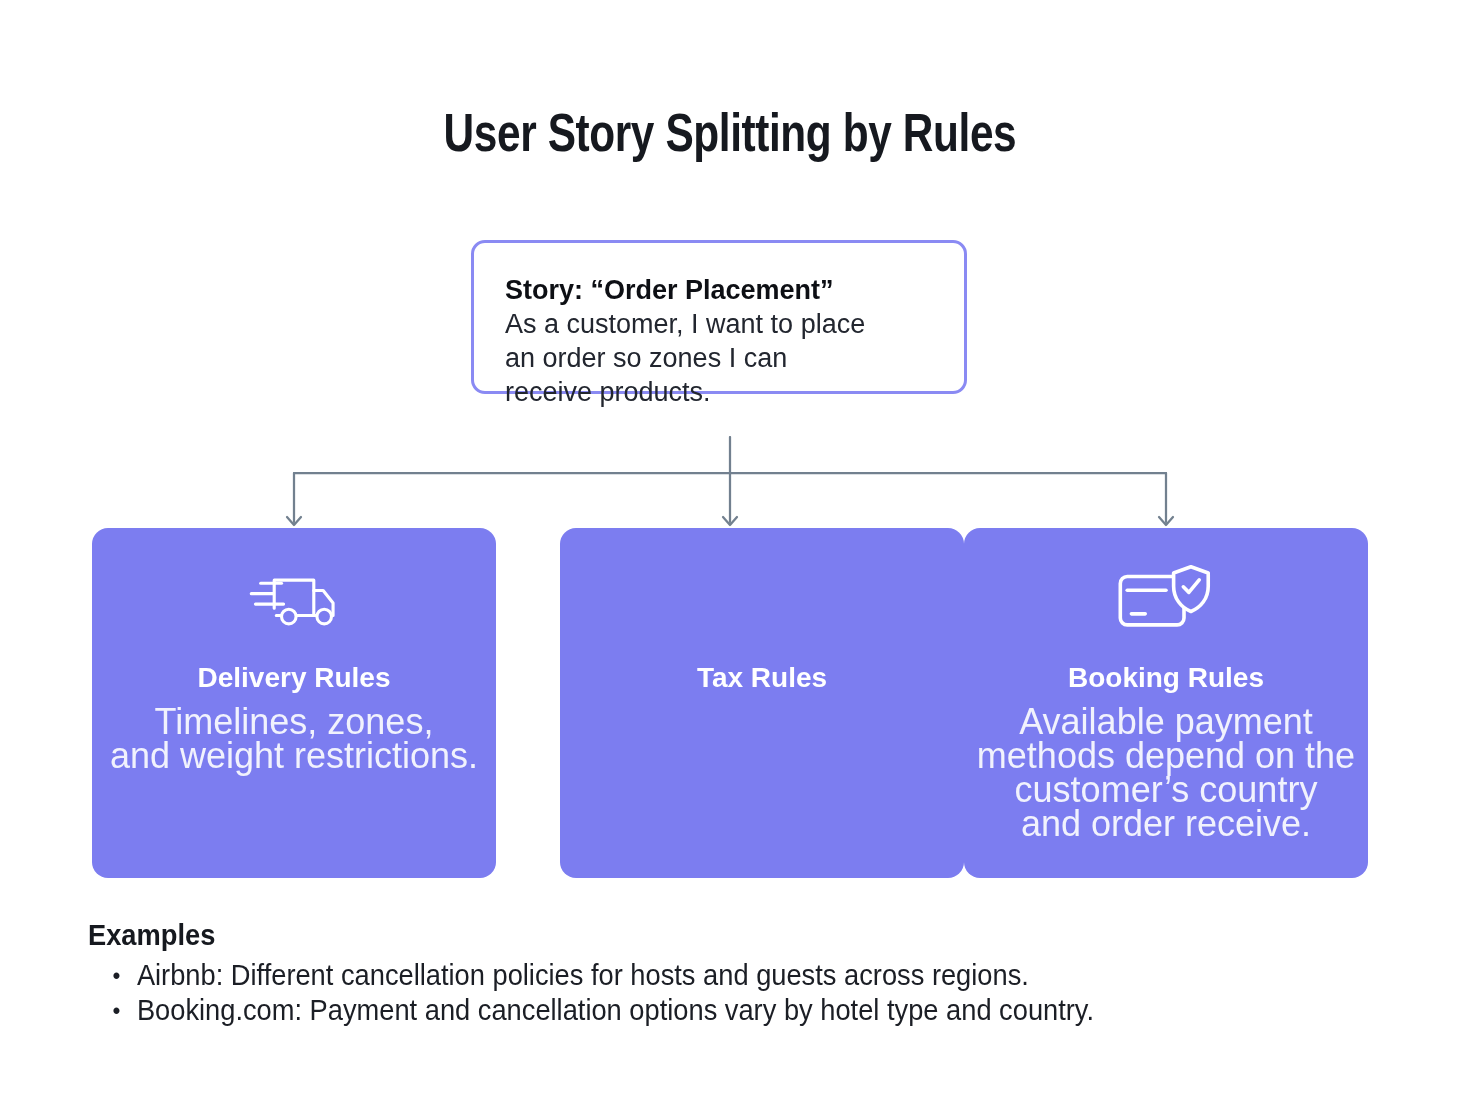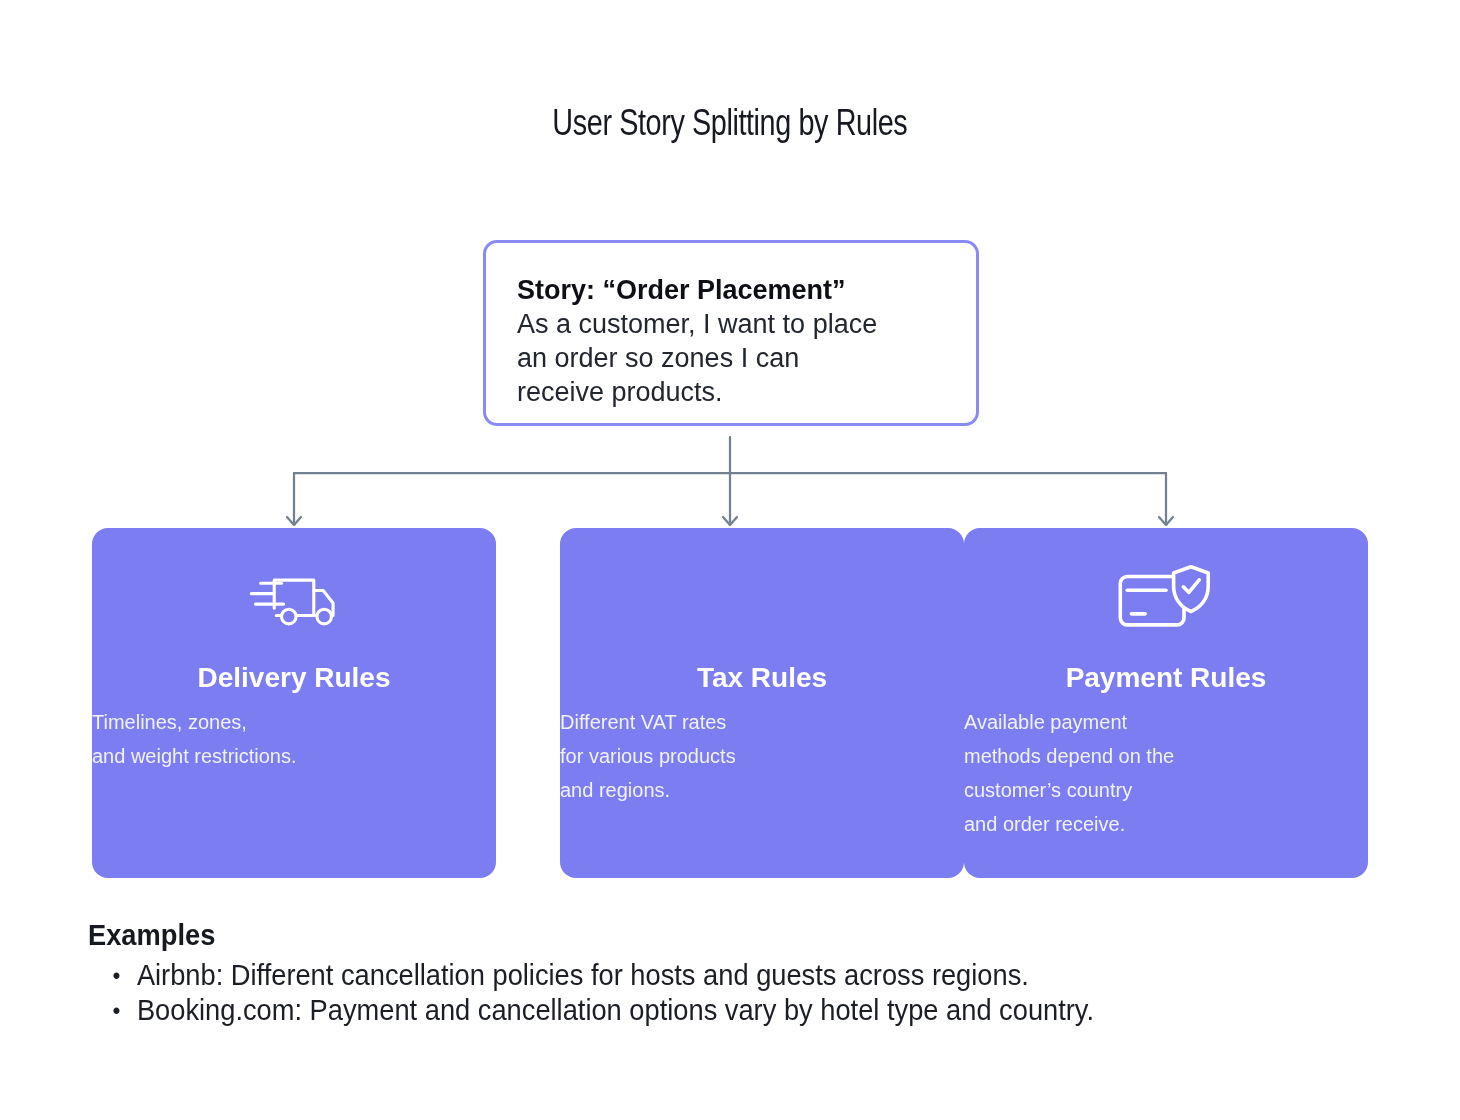--- a/index.html
+++ b/index.html
@@ -20,33 +20,33 @@
     width:1460px;height:1120px;
     background:var(--page-bg);
     overflow:hidden;
     margin:0 auto;
   }
   
   .page-title{
     position:absolute;top:102px;left:0;right:0;
     text-align:center;
     color:var(--heading-text);
-    font-size:36px;font-weight:normal;
+    font-size:53px;font-weight:bold;
     letter-spacing:-0.5px;
   }
   .page-title .squeeze{
     display:inline-block;
     transform:scaleX(0.80);
     transform-origin:50% 50%;
     white-space:nowrap;
   }
   
   .story-box{
     position:absolute;
-    left:483px;top:240px;width:496px;height:186px;
+    left:471px;top:240px;width:496px;height:154px;
     background:#ffffff;
     border:3px solid var(--story-border);
     border-radius:14px;
     padding:30px 28px 12px 31px;
   }
   .story-title{
     font-size:27px;font-weight:bold;color:#0d0f14;
     line-height:34px;
   }
   .story-body{
@@ -87,22 +87,22 @@
   .card-title{
     position:absolute;top:661px;left:0;width:100%;
     top:133px;
     text-align:center;
     font-size:28px;font-weight:bold;
     line-height:34px;
     color:var(--card-text);
   }
   .card-body{
     position:absolute;top:177px;left:0;width:100%;
-    text-align:left;
-    font-size:20px;
+    text-align:center;
+    font-size:36px;
     line-height:34px;
     color:var(--card-body-text);
     white-space:pre-line;
   }
   
   .examples{
     position:absolute;left:88px;top:918px;width:1340px;
     transform:scaleX(0.94);
     transform-origin:0 0;
     color:var(--heading-text);
@@ -167,36 +167,33 @@
         <circle cx="77" cy="46" r="7" fill="var(--card-bg)"></circle>
       </svg>
     </div>
     <div class="card-title">Delivery Rules</div>
     <div class="card-body">Timelines, zones,
 and weight restrictions.</div>
   </div>
 
   <div class="card card-2">
     <div class="card-title">Tax Rules</div>
-    <div class="card-body">Different VAT rates
-for various products
-and regions.</div>
   </div>
 
   <div class="card card-3">
     <div class="card-icon" style="top:36px;">
       <svg width="104" height="72" viewBox="0 0 72 52" fill="none" stroke="currentColor" stroke-width="2.6" stroke-linecap="round" stroke-linejoin="round">
         <rect x="3" y="9" width="46" height="35" rx="5"></rect>
         <path d="M8 19 H36"></path>
         <path d="M11 36 H21"></path>
         <path d="M54 2 L66.5 6.5 V16 C66.5 25 61 31.5 54 34.3 C47 31.5 41.5 25 41.5 16 V6.5 Z" fill="var(--card-bg)"></path>
         <path d="M48.5 16.5 L52.5 20.5 L60 11.5"></path>
       </svg>
     </div>
-    <div class="card-title">Payment Rules</div>
+    <div class="card-title">Booking Rules</div>
     <div class="card-body">Available payment
 methods depend on the
 customer’s country
 and order receive.</div>
   </div>
 
   <div class="examples">
     <div class="examples-heading">Examples</div>
     <ul class="examples-list">
       <li>Airbnb: Different cancellation policies for hosts and guests across regions.</li>

